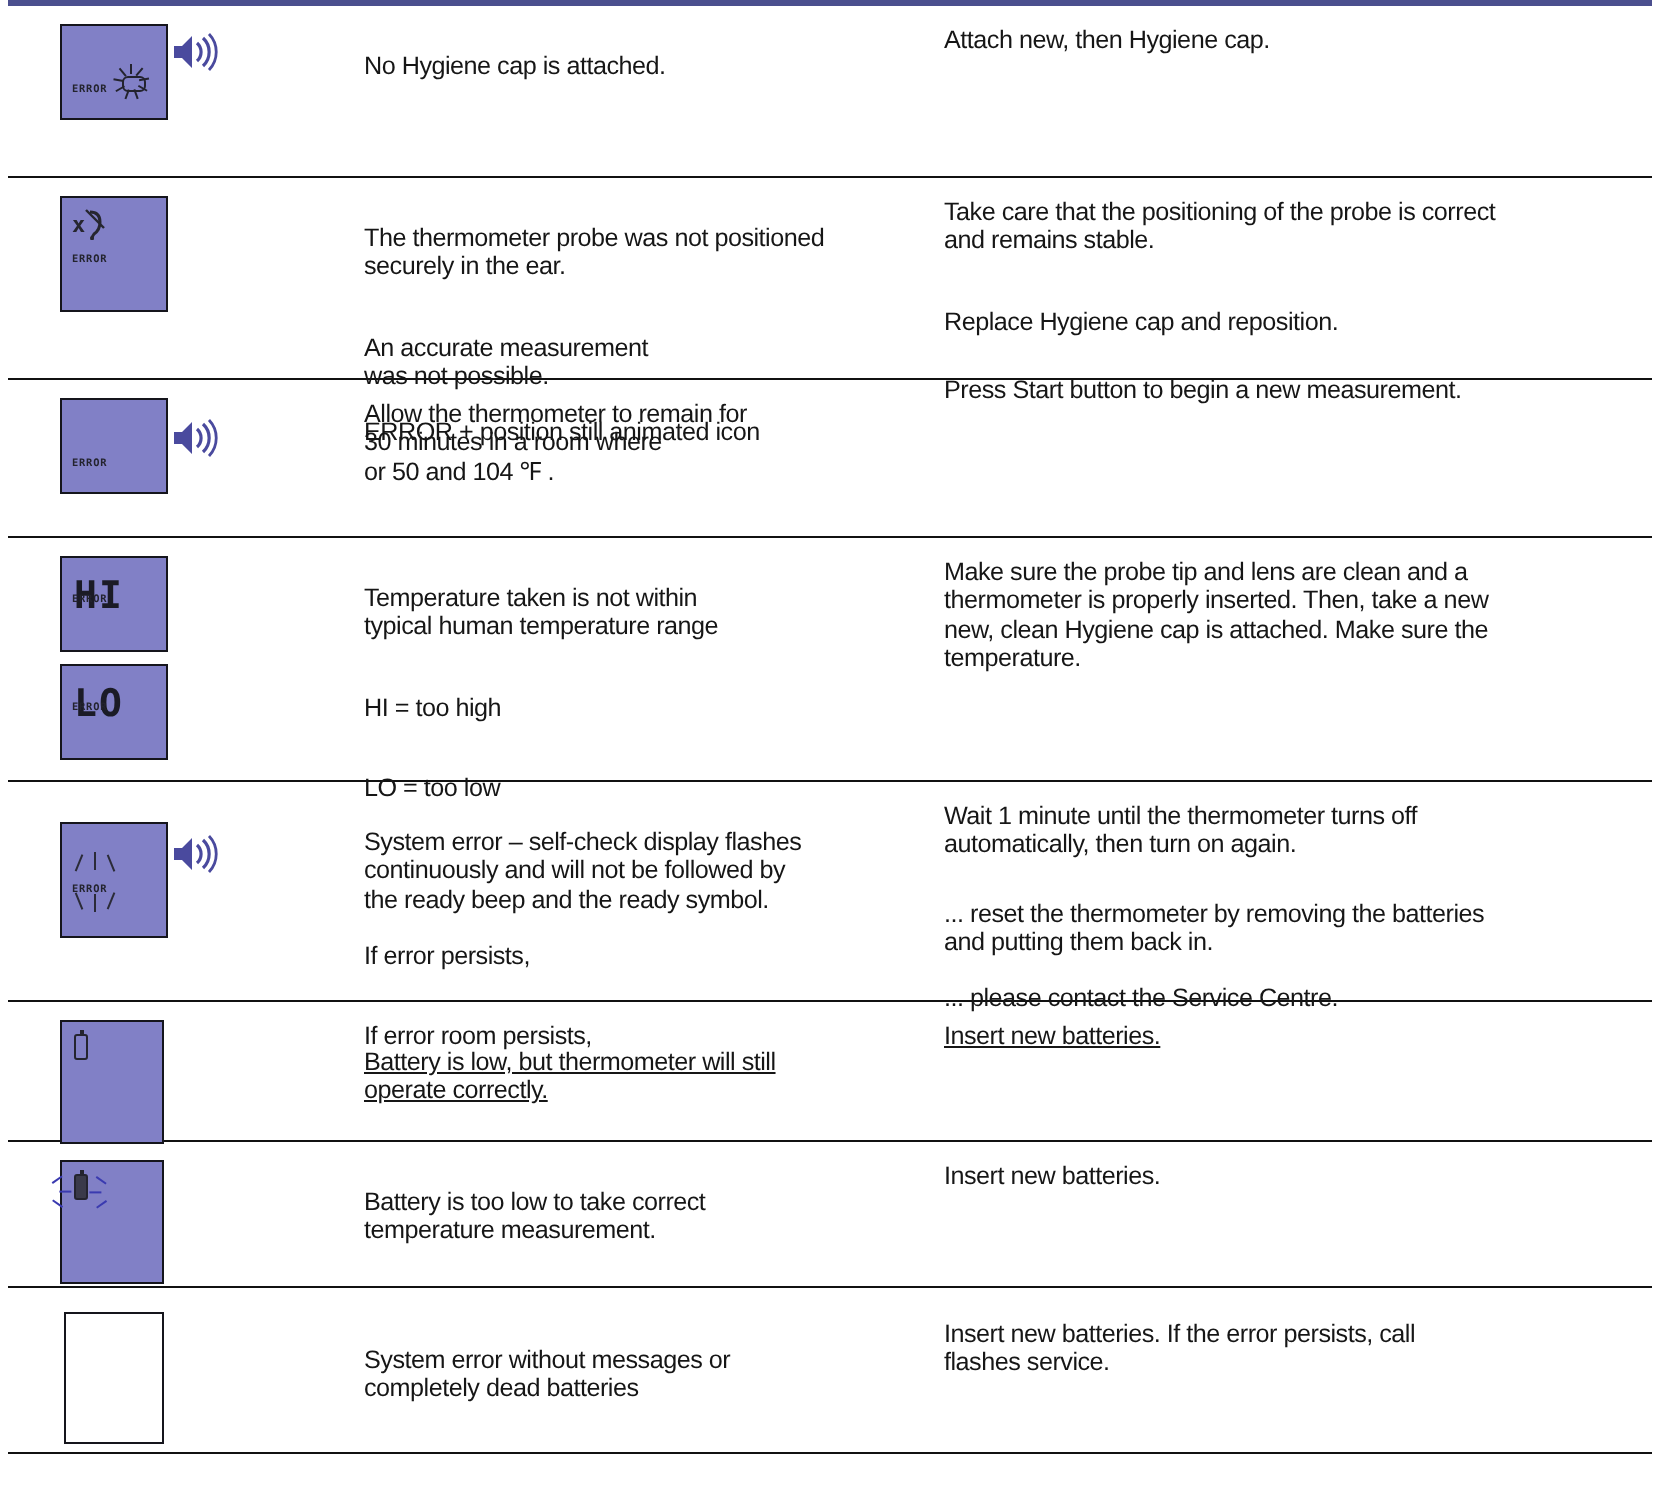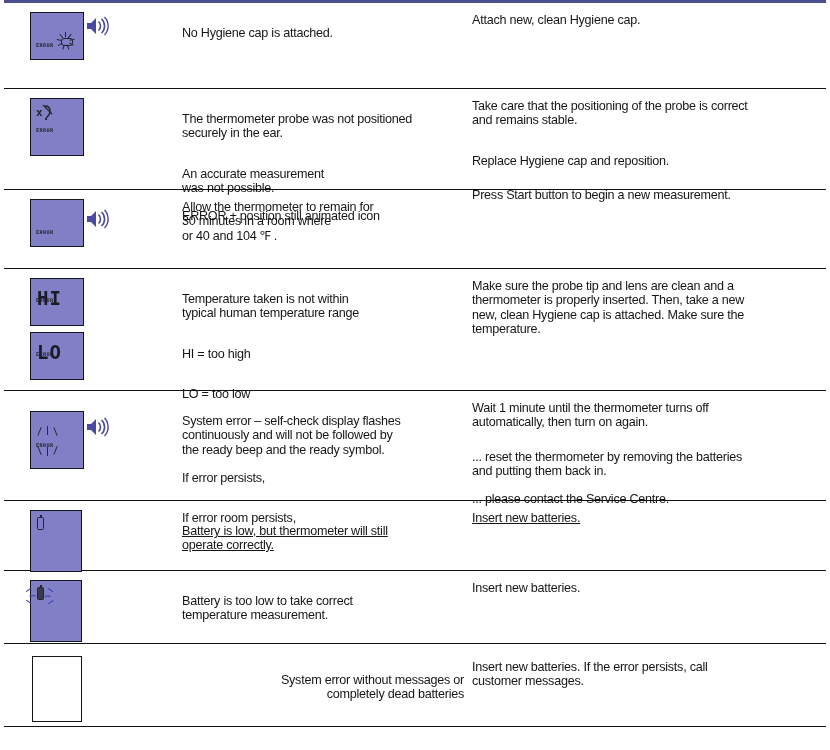--- a/index.html
+++ b/index.html
@@ -293,21 +293,21 @@
             <path d="M15.5 3 A9.5 9.5 0 0 1 15.5 17" stroke="#4a4a9e" stroke-width="1.6" fill="none"></path>
             <path d="M18.5 1 A13 13 0 0 1 18.5 19" stroke="#4a4a9e" stroke-width="1.4" fill="none"></path>
           </svg>
         </div>
       </div>
     </div>
     <div class="cell-situation">
       <p class="para">No Hygiene cap is attached.</p>
     </div>
     <div class="cell-solution">
-      <p class="para">Attach new, clean Hygiene cap.</p>
+      <p class="para">Attach new, then Hygiene cap.</p>
     </div>
   </div>
 
   <div class="row row-2">
     <div class="cell-icon">
       <div class="lcd-wrap">
         <div class="lcd tall">
           <div class="pos-err">
             <svg width="20" height="17" viewBox="0 0 20 17">
               <text x="0" y="12" font-family="DejaVu Sans Mono, monospace" font-size="11" font-weight="bold" fill="#26262f">x</text>
@@ -351,21 +351,21 @@
             <path d="M12.5 5.5 A6 6 0 0 1 12.5 14.5" stroke="#4a4a9e" stroke-width="1.6" fill="none"></path>
             <path d="M15.5 3 A9.5 9.5 0 0 1 15.5 17" stroke="#4a4a9e" stroke-width="1.6" fill="none"></path>
             <path d="M18.5 1 A13 13 0 0 1 18.5 19" stroke="#4a4a9e" stroke-width="1.4" fill="none"></path>
           </svg>
         </div>
       </div>
     </div>
     <div class="cell-solution">
       <p class="para">Allow the thermometer to remain for</p>
       <p class="para">30 minutes in a room where</p>
-      <p class="para">or 40 and 104 ℉ .</p>
+      <p class="para">or 50 and 104 ℉ .</p>
     </div>
   </div>
 
   <div class="row row-4">
     <div class="cell-icon">
       <div class="lcd-wrap" style="display:block;">
         <div class="lcd">
           <div class="lcd-big">HI</div>
           <div class="lcd-err mid">ERROR</div>
         </div>
@@ -486,23 +486,23 @@
       <p class="para">Insert new batteries.</p>
     </div>
   </div>
 
   <div class="row row-8">
     <div class="cell-icon" style="padding-top:12px; padding-left:28px;">
       <div class="lcd-wrap">
         <div class="lcd blank"></div>
       </div>
     </div>
-    <div class="cell-situation" style="padding-top:16px;text-align:right;">
+    <div class="cell-situation" style="padding-top:16px;">
       <p class="para">System error without messages or</p>
       <p class="para">completely dead batteries</p>
     </div>
     <div class="cell-solution" style="padding-top:16px;">
       <p class="para">Insert new batteries. If the error persists, call</p>
-      <p class="para">customer messages.</p>
+      <p class="para">flashes service.</p>
     </div>
   </div>
 
 </div>
 
 </body></html>

